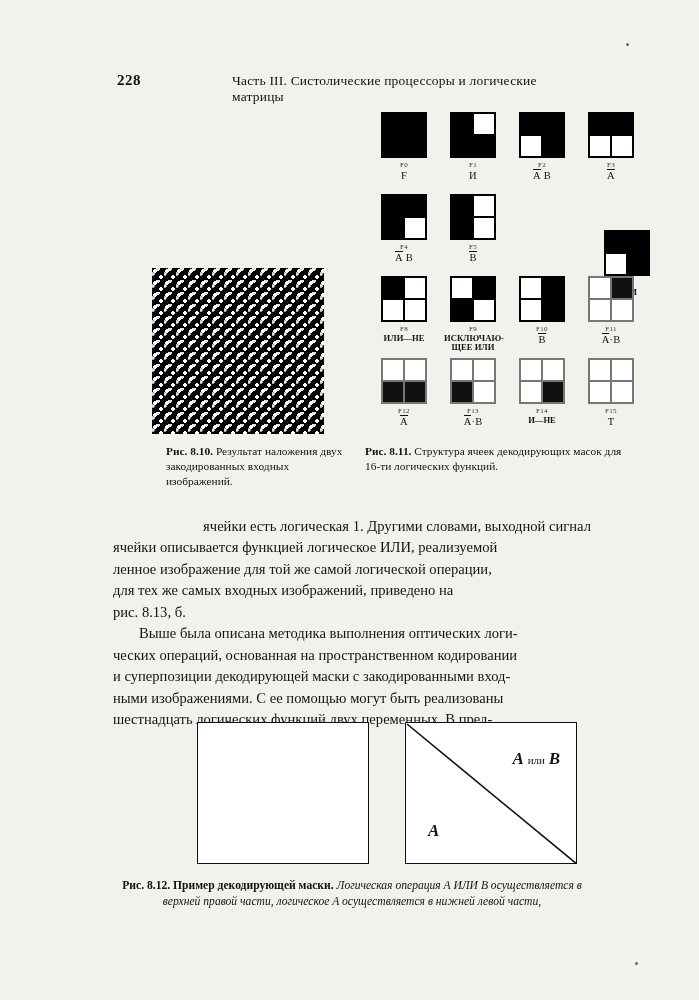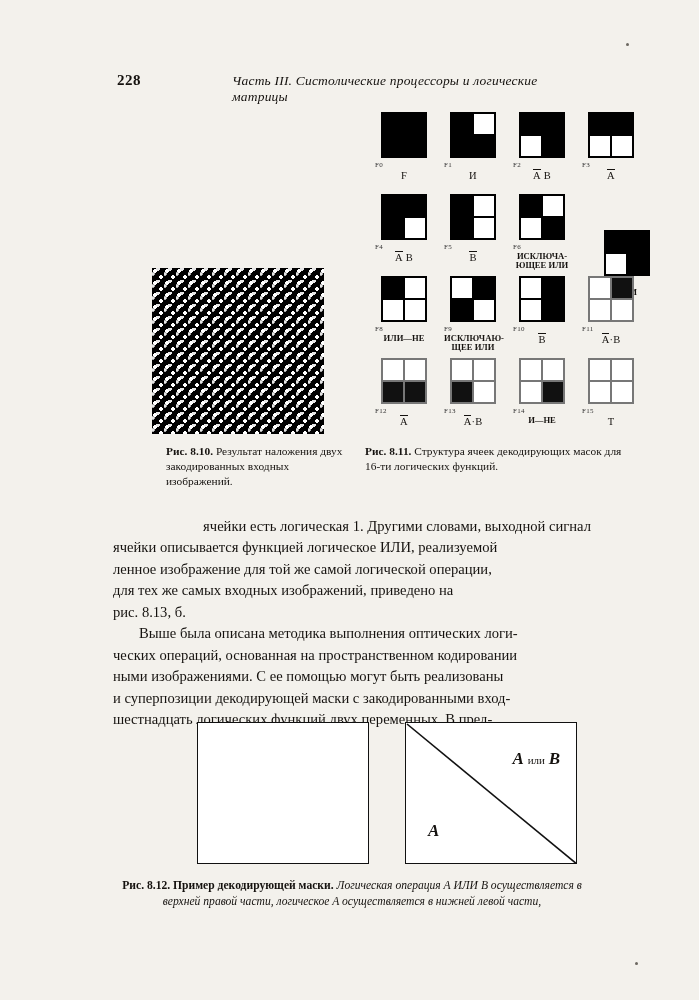--- a/index.html
+++ b/index.html
@@ -9,21 +9,21 @@
     font-family:"Liberation Serif", serif;
     color:#15120f;
     position:relative;
     overflow:hidden;
   }
   .page{position:absolute;left:0;top:0;width:699px;height:1000px;}
 
   
   .hdr{position:absolute;top:72px;left:0;width:559px;height:20px;}
   .pageno{position:absolute;left:117px;top:0;font-size:15px;font-weight:bold;letter-spacing:.5px;}
-  .runhead{position:absolute;left:232px;top:1px;font-size:13.5px;font-style:italic;letter-spacing:.2px;}
+  .runhead{position:absolute;left:232px;top:1px;font-size:13.5px;letter-spacing:.2px;}
 
   
   .fig810{position:absolute;left:152px;top:268px;width:172px;height:166px;
     background:#000;
     background-image:
       radial-gradient(circle at 3px 3px, #fff 1.85px, rgba(255,255,255,0) 2.1px),
       radial-gradient(circle at 9px 9px, #fff 1.85px, rgba(255,255,255,0) 2.1px);
     background-size:12px 12px,12px 12px;
     background-position:0 0, 0 0;
   }
@@ -45,21 +45,21 @@
     display:grid;grid-template-columns:1fr 1fr;grid-template-rows:1fr 1fr;
     border:1px solid #000;box-sizing:border-box;
   }
   .q{border:.5px solid #000;box-sizing:border-box;background:#fff;}
   .q.on{background:#000;}
   .cell.solid{background:#000;}
   .cell.solid .q{border:0;background:#000;}
   .cell.faint{border:1px solid #777;}
   .cell.faint .q{border:.5px solid #777;}
   .cell.faint .q.on{background:#111;}
-  .flab{font-size:7px;margin-top:3px;letter-spacing:.3px;color:#333;}
+  .flab{text-align:center;font-size:7px;margin-top:3px;letter-spacing:.3px;color:#333;}
   .fname{text-align:center;font-size:10.5px;margin-top:1px;line-height:1.05;letter-spacing:.2px;}
   .fname.small{font-size:8.6px;font-weight:bold;letter-spacing:0;}
   .ov{position:relative;display:inline-block;}
   .ov::before{content:"";position:absolute;left:0;right:0;top:-1px;border-top:1px solid #15120f;}
 
   
   .cap{position:absolute;font-size:11.4px;line-height:1.32;}
   .cap b{font-weight:bold;}
   .cap810{left:166px;top:444px;width:180px;}
   .cap811{left:365px;top:444px;width:272px;}
@@ -161,30 +161,20 @@
     </div>
     <div class="cellwrap" style="left:69px;top:82px;">
       <div class="cell">
           <div class="q on"></div>
           <div class="q"></div>
           <div class="q on"></div>
           <div class="q"></div>
         </div>
       <div class="flab">F5</div>
       <div class="fname"><span class="ov">B</span></div>
-    </div>
-    <div class="cellwrap" style="left:138px;top:82px;">
-      <div class="cell">
-          <div class="q on"></div>
-          <div class="q"></div>
-          <div class="q"></div>
-          <div class="q on"></div>
-        </div>
-      <div class="flab">F6</div>
-      <div class="fname small">ИСКЛЮЧА-<br>ЮЩЕЕ ИЛИ</div>
     </div>
     <div class="cellwrap" style="left:223px;top:82px;margin-top:36px;">
       <div class="cell">
           <div class="q on"></div>
           <div class="q on"></div>
           <div class="q"></div>
           <div class="q on"></div>
         </div>
       <div class="flab">F7</div>
       <div class="fname small">ИЛИ</div>
@@ -285,22 +275,22 @@
   <div class="body">
     <p class="j1">
         <span>ячейки есть логическая 1. Другими словами, выходной сигнал</span>
       </p>
     <p><span>ячейки описывается функцией логическое ИЛИ, реализуемой</span></p>
     <p><span>ленное изображение для той же самой  логической  операции,</span></p>
     <p><span>для тех же самых  входных   изображений,   приведено   на</span></p>
     <p><span>рис. 8.13, б.</span></p>
     <p class="ind"><span>Выше была описана методика выполнения оптических логи-</span></p>
     <p><span>ческих операций, основанная на пространственном кодировании</span></p>
+    <p><span>и суперпозиции декодирующей маски с закодированными вход-</span></p>
     <p><span>ными изображениями. С ее помощью могут быть реализованы</span></p>
-    <p><span>и суперпозиции декодирующей маски с закодированными вход-</span></p>
     <p><span>шестнадцать логических функций двух переменных. В пред-</span></p>
   </div>
 
   <div class="fig812">
     <div class="f812left"></div>
     <div class="f812right">
       <svg class="diag" viewBox="0 0 190 160">
         <line x1="9" y1="9" x2="180" y2="150" stroke="#111" stroke-width="1.6"></line>
       </svg>
       <div class="lbl-ab">

